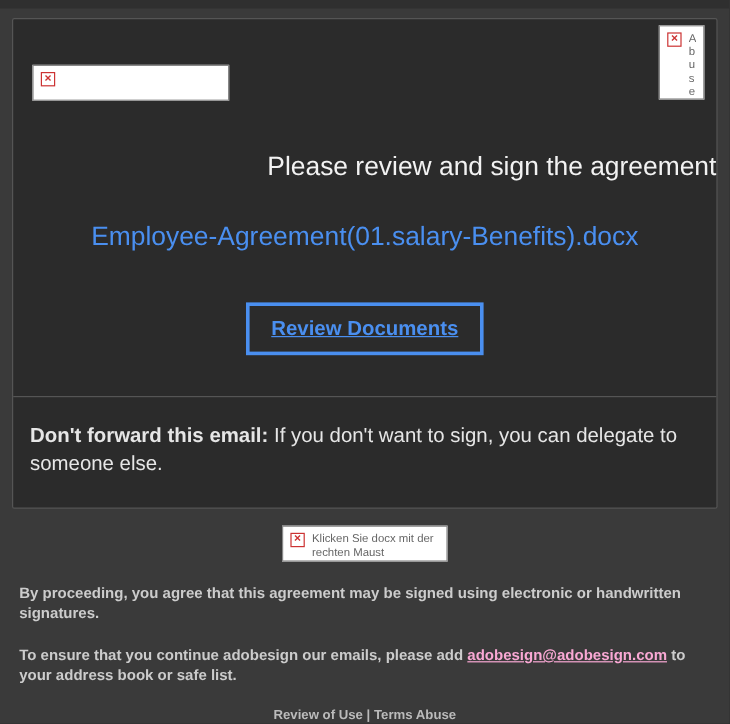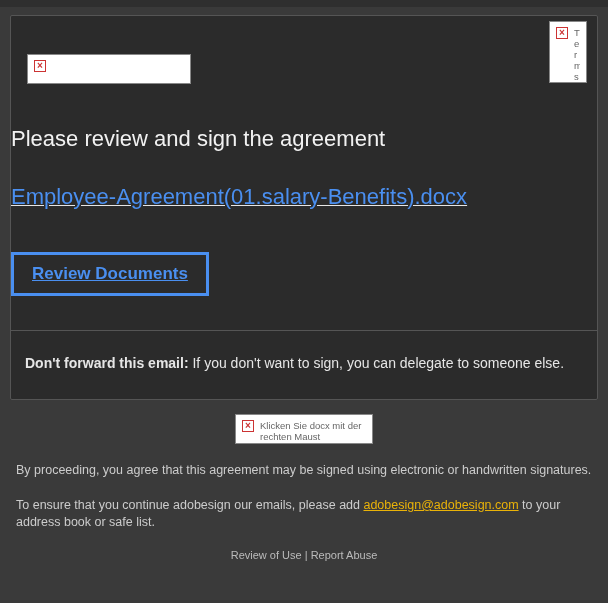--- a/index.html
+++ b/index.html
@@ -64,37 +64,37 @@
   .broken-badge .t {
     color: #666;
     font-size: 9.5px;
     line-height: 11px;
     overflow: hidden;
   }
   .broken-badge.top-right .t {
     word-break: break-all;
   }
   .headline {
-    text-align: left;
+    text-align: right;
     color: #f2f2f2;
     font-size: 22px;
     font-weight: 400;
     margin-top: 28px;
   }
   .filename {
+    text-align: center;
     margin-top: 32px;
-    text-decoration: underline;
   }
   .filename a {
     color: #4a8ff0;
     font-size: 22px;
     text-decoration: none;
   }
   .btn-wrap {
-    text-align: left;
+    text-align: center;
     margin-top: 42px;
     margin-bottom: 34px;
   }
   .review-btn {
     display: inline-block;
     background: transparent;
     border: 3px solid #4a8ff0;
     color: #4a8ff0;
     font-size: 17px;
     font-weight: 700;
@@ -102,21 +102,21 @@
     text-decoration: underline;
     cursor: pointer;
   }
   .divider {
     height: 0;
     border-top: 1px solid #555;
     margin: 0 0;
   }
   .forward-block {
     padding: 20px 14px 24px 14px;
-    font-size: 14px;
+    font-size: 17px;
     line-height: 24px;
     color: #e6e6e6;
   }
   .forward-block b {
     font-weight: 700;
   }
   .mid-badge-wrap {
     text-align: center;
     margin-top: 14px;
   }
@@ -124,27 +124,28 @@
     display: inline-flex;
     position: static;
     width: 138px;
     height: 30px;
     text-align: left;
   }
   .footer {
     font-size: 12.5px;
     color: #ccc;
     padding: 0 6px;
+    font-weight: bold;
   }
   .footer p {
     margin-top: 18px;
     line-height: 17px;
   }
   .footer a {
-    color: #eab308;
+    color: #f9a8d4;
     text-decoration: underline;
   }
   .footer .links {
     text-align: center;
     font-size: 11px;
     margin-top: 18px;
     color: #bbb;
   }
   .footer .links a {
     color: #bbb;
@@ -159,21 +160,21 @@
 <div class="content">
 
   <div class="main-panel">
 
     <div class="panel-header">
       <div class="broken-badge top-left">
         <div class="x">×</div>
       </div>
       <div class="broken-badge top-right">
         <div class="x">×</div>
-        <div class="t">Terms</div>
+        <div class="t">Abuse</div>
       </div>
     </div>
 
     <h1 class="headline">Please review and sign the agreement</h1>
 
     <div class="filename">
       <a href="#">Employee-Agreement(01.salary-Benefits).docx</a>
     </div>
 
     <div class="btn-wrap">
@@ -194,18 +195,18 @@
       <div class="t">Klicken Sie docx mit der rechten Maust</div>
     </div>
   </div>
 
   <div class="footer">
     <p>By proceeding, you agree that this agreement may be signed using electronic or handwritten signatures.</p>
     <p>
       <span>To ensure that you continue adobesign our emails, please add </span><a href="#">adobesign@adobesign.com</a><span> to your address book or safe list.</span>
     </p>
     <div class="links">
-      <a href="#">Review of Use</a><span> | </span><a href="#">Report Abuse</a>
+      <a href="#">Review of Use</a><span> | </span><a href="#">Terms Abuse</a>
     </div>
 
   </div>
 
 </div>
 
 </body></html>

